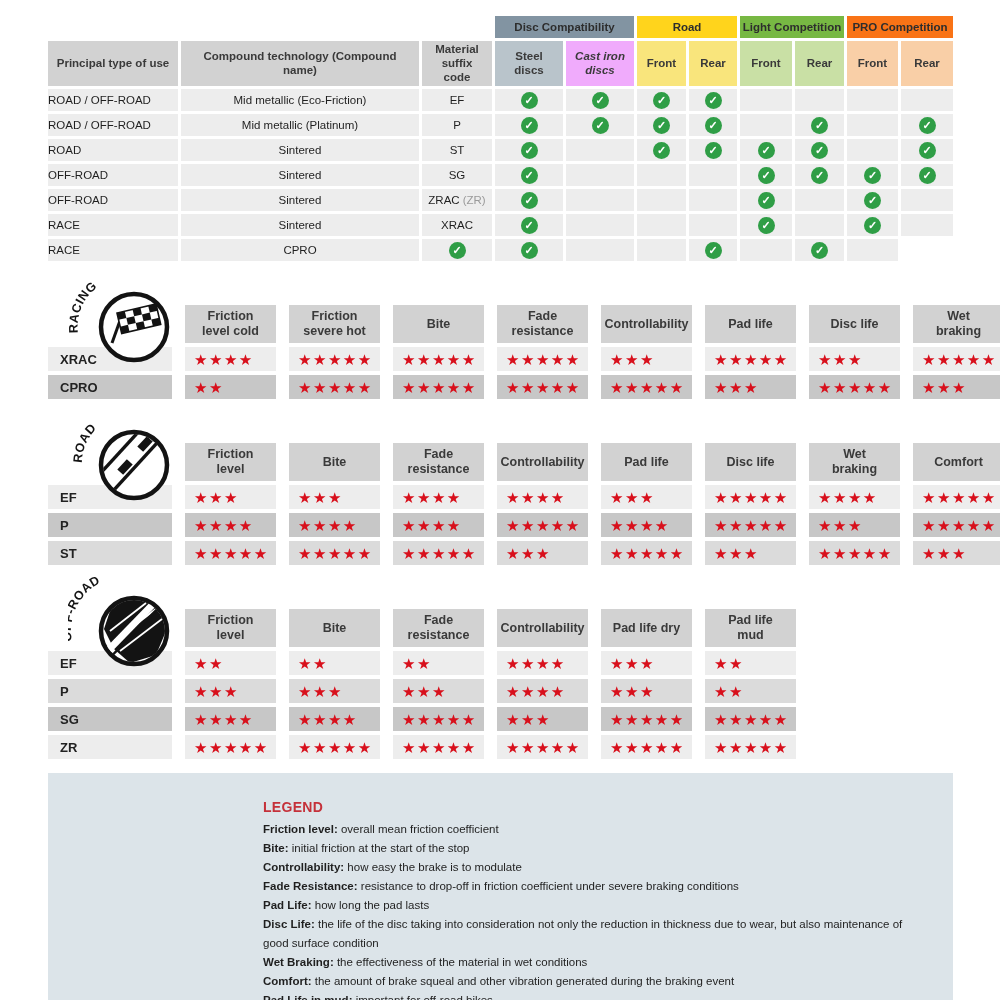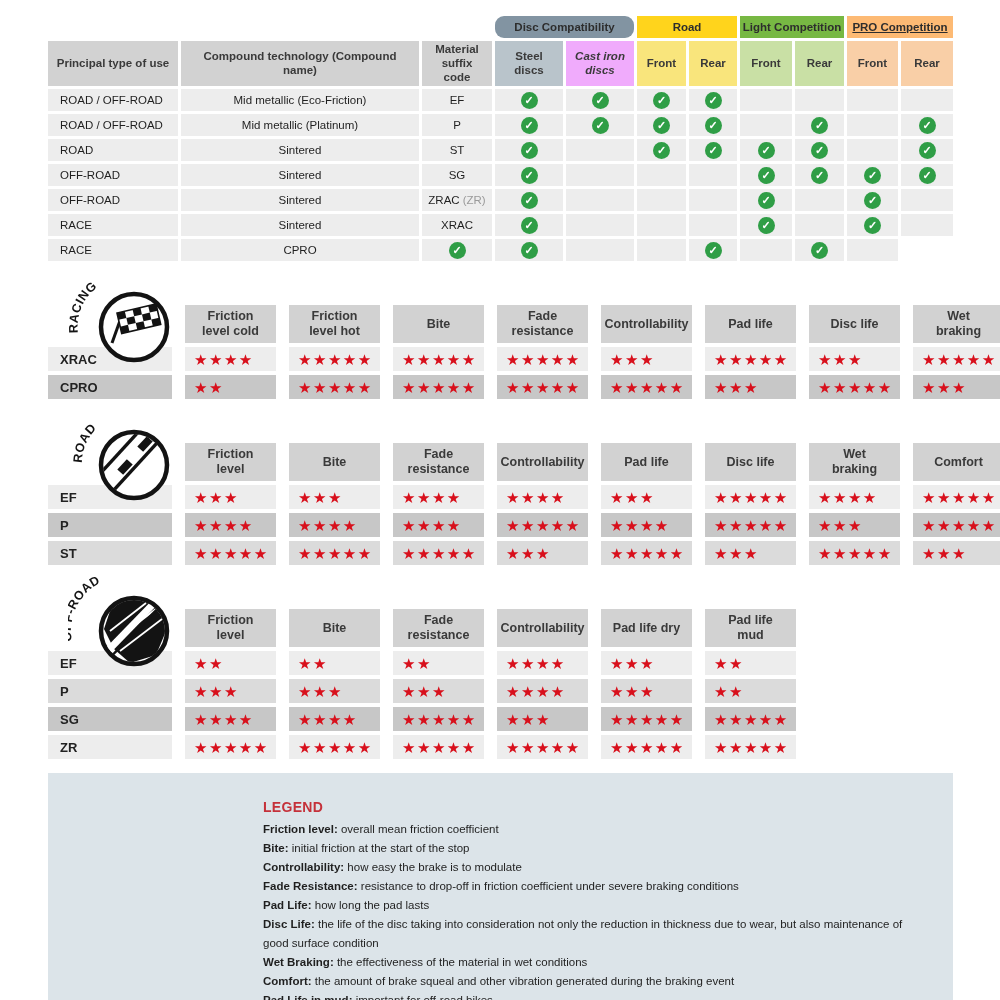--- a/index.html
+++ b/index.html
@@ -6,21 +6,21 @@
   html,body{width:1000px;height:1000px;background:#fff;overflow:hidden}
   body{font-family:"Liberation Sans",sans-serif;color:#222}
   .page{position:relative;width:1000px;height:1000px;padding:16px 0 0 48px}
 
   
   .compat{display:grid;grid-template-columns:130px 238px 70px 68px 68px 49px 48px 52px 49px 51px 52px;gap:3px;width:905px}
   .band{min-height:22px;display:flex;align-items:center;justify-content:center;font-size:11.5px;font-weight:bold;color:#2d2d2d}
   .band-spacer{background:transparent}
   .hcell{background:#d2d2d2;min-height:34px;display:flex;align-items:center;justify-content:center;text-align:center;font-size:11.5px;font-weight:bold;color:#3a3a3a;line-height:1.2;padding:2px 5px}
   .dcell{background:#ededed;min-height:22px;display:flex;align-items:center;justify-content:center;font-size:11.5px;color:#1f1f1f}
-  .dcell.left{justify-content:flex-start;padding-left:12px}
+  .dcell.left{justify-content:flex-start;}
   .code-note{color:#9a9a9a;margin-left:3px}
   .check{width:17px;height:17px;border-radius:50%;background:#2f9e46;color:#fff;font-size:11px;font-weight:bold;display:flex;align-items:center;justify-content:center;line-height:1}
 
   
   .section{position:relative;margin-top:14px;padding-top:30px}
   .sec-icon{position:absolute;left:20px;top:-6px;width:116px;height:100px}
   .arc-text{font-size:12.5px;font-weight:bold;letter-spacing:.5px;fill:#131313}
   .rgrid{display:grid;gap:4px 13px}
   .h-spacer{background:transparent}
   .rhead{background:#d2d2d2;min-height:38px;display:flex;align-items:center;justify-content:center;text-align:center;font-size:12.5px;font-weight:bold;color:#3a3a3a;line-height:1.2;padding:3px 10px}
@@ -37,24 +37,24 @@
   .legend-line .term{font-weight:bold}
   .legend-line .term::after{content:": ";font-weight:bold}
 </style>
 </head>
 <body>
 
 <div class="page">
 
   <div class="compat" id="compat-grid">
       <div class="band band-spacer" style="grid-column: span 3;"></div>
-      <div class="band" style="grid-column: span 2; background: rgb(130, 148, 162); border-radius: 9px;">Disc Compatibility</div>
+      <div class="band" style="grid-column: span 2; background: rgb(130, 148, 162);">Disc Compatibility</div>
       <div class="band" style="grid-column: span 2; background: rgb(255, 212, 28);">Road</div>
       <div class="band" style="grid-column: span 2; background: rgb(119, 184, 67);">Light Competition</div>
-      <div class="band" style="grid-column: span 2; background: #fdba74; text-decoration: underline;">PRO Competition</div>
+      <div class="band" style="grid-column: span 2; background: #f97316;">PRO Competition</div>
       <div class="hcell">Principal type of use</div>
       <div class="hcell">Compound technology (Compound name)</div>
       <div class="hcell">Material suffix code</div>
       <div class="hcell" style="background: rgb(185, 196, 203);">Steel discs</div>
       <div class="hcell" style="background: #f0abfc; font-style: italic;">Cast iron discs</div>
       <div class="hcell" style="background: rgb(249, 229, 124);">Front</div>
       <div class="hcell" style="background: rgb(249, 229, 124);">Rear</div>
       <div class="hcell" style="background: rgb(201, 224, 165);">Front</div>
       <div class="hcell" style="background: rgb(201, 224, 165);">Rear</div>
       <div class="hcell" style="background: rgb(249, 207, 167);">Front</div>
@@ -232,21 +232,21 @@
             <rect x="24" y="7" width="8" height="7"></rect>
           <rect x="0" y="14" width="8" height="7"></rect>
             <rect x="16" y="14" width="8" height="7"></rect>
             <rect x="32" y="14" width="8" height="7"></rect>
         </g>
       </g>
     </svg>
     <div class="rgrid" id="grid-racing" style="grid-template-columns: 124px repeat(8, 91px);">
         <div class="h-spacer"></div>
         <div class="rhead">Friction level cold</div>
-        <div class="rhead">Friction level hot</div>
+        <div class="rhead">Friction severe hot</div>
         <div class="rhead">Bite</div>
         <div class="rhead">Fade resistance</div>
         <div class="rhead">Controllability</div>
         <div class="rhead">Pad life</div>
         <div class="rhead">Disc life</div>
         <div class="rhead">Wet braking</div>
         <div class="rlabel shade-light">XRAC</div>
         <div class="rstars shade-light">★★★★</div>
         <div class="rstars shade-light">★★★★★</div>
         <div class="rstars shade-light">★★★★★</div>

